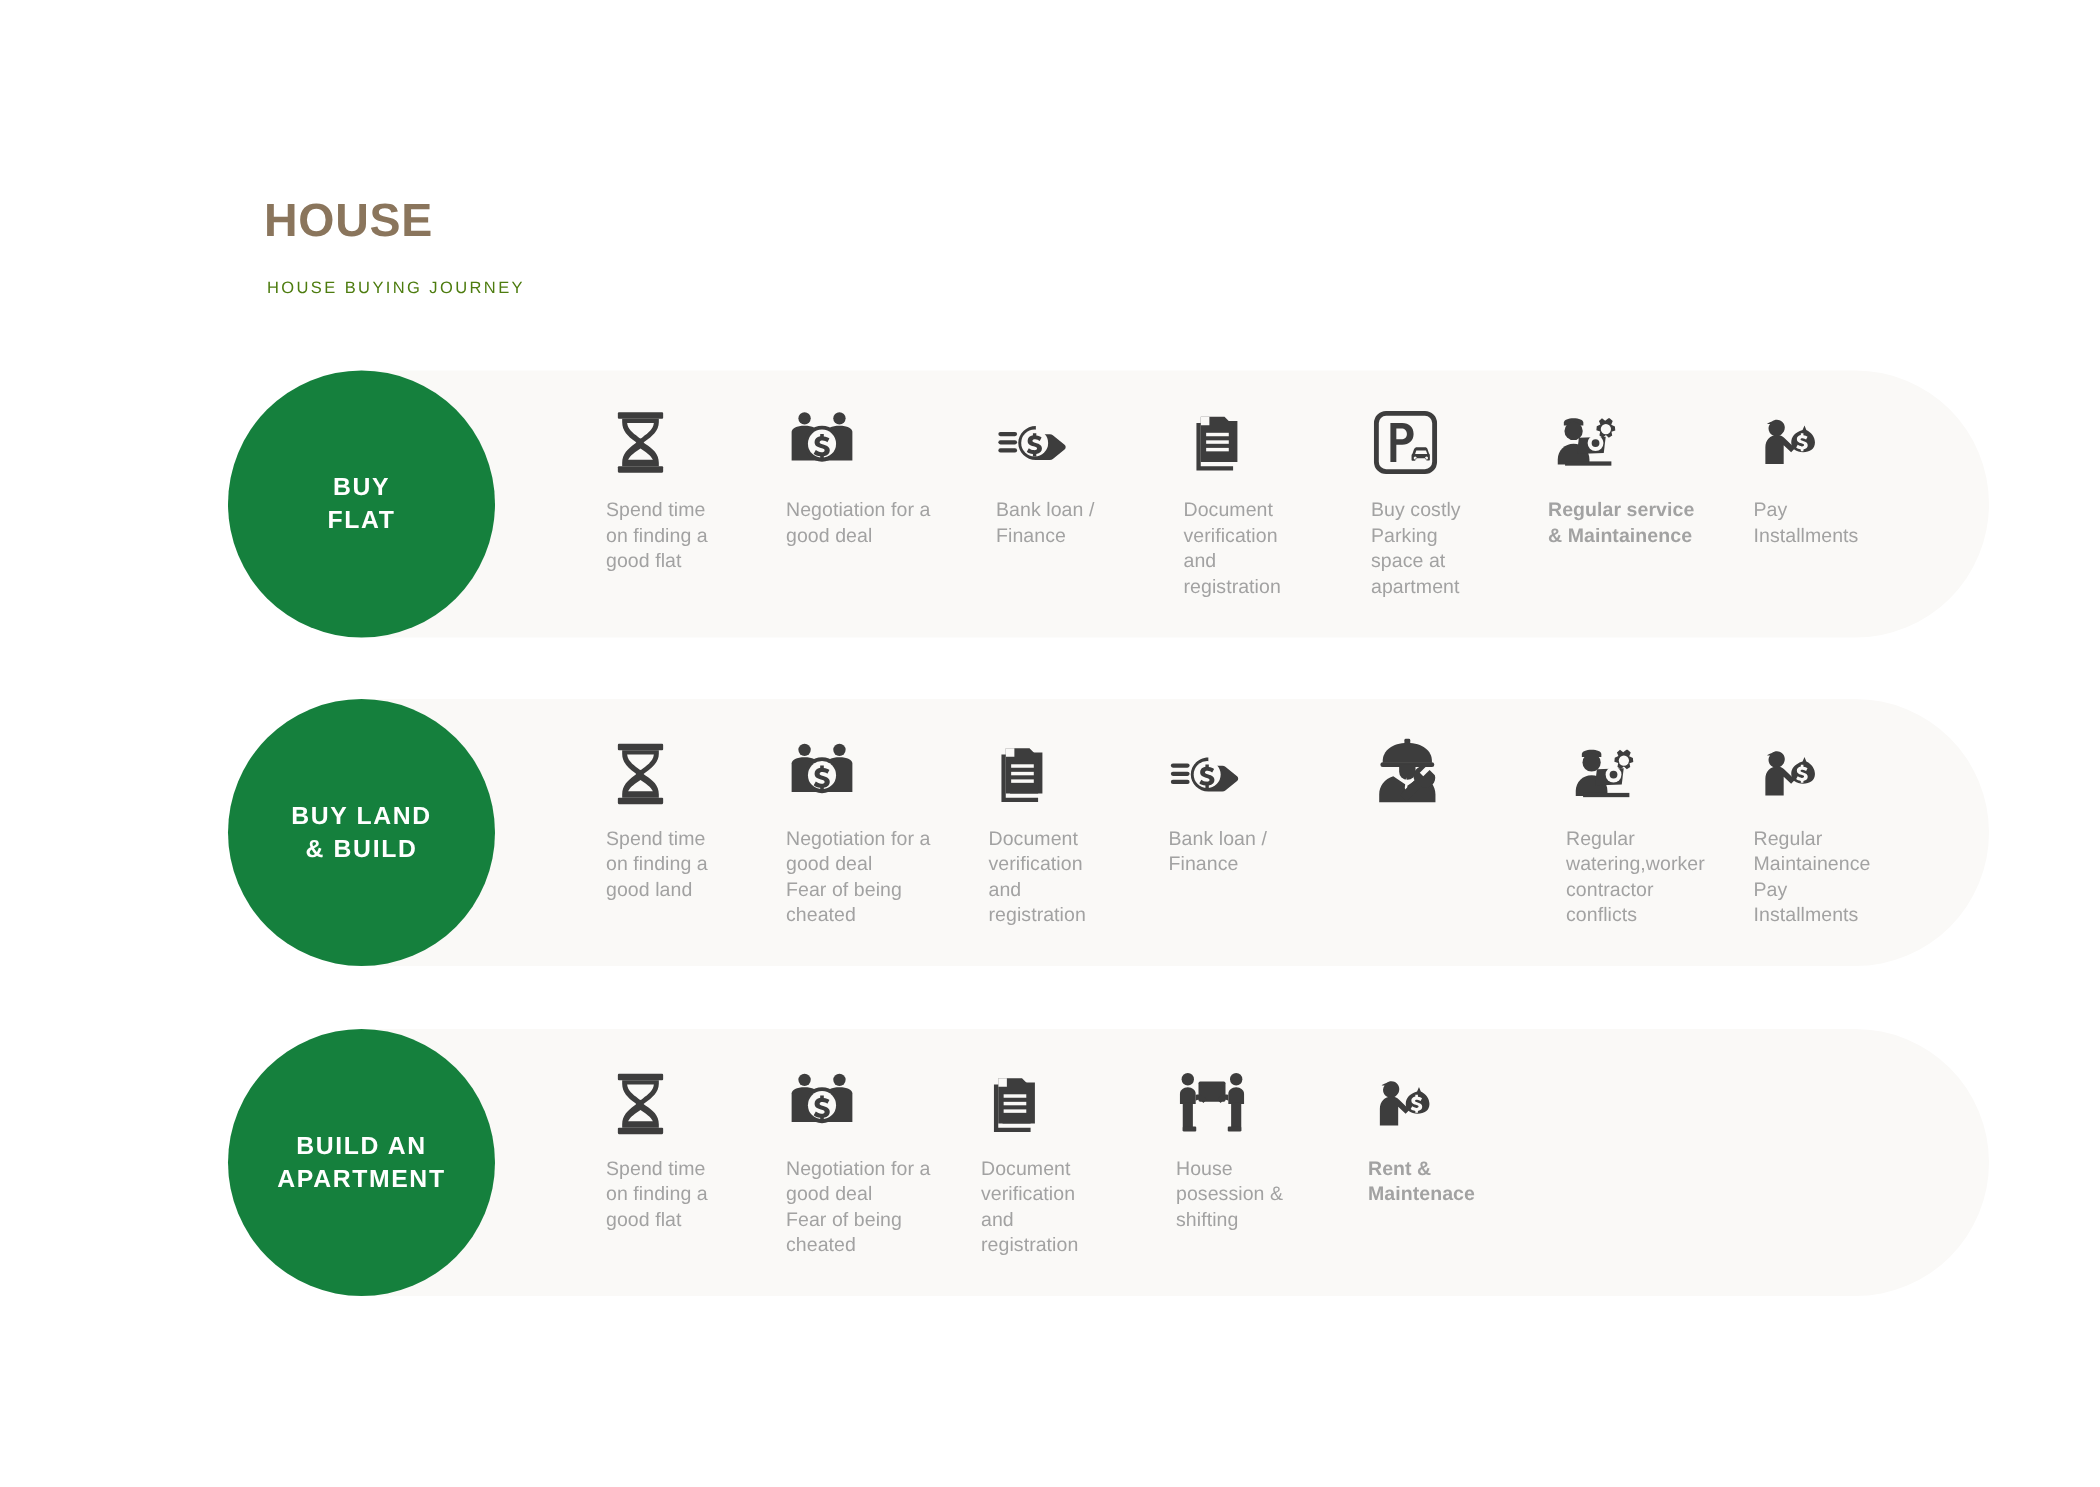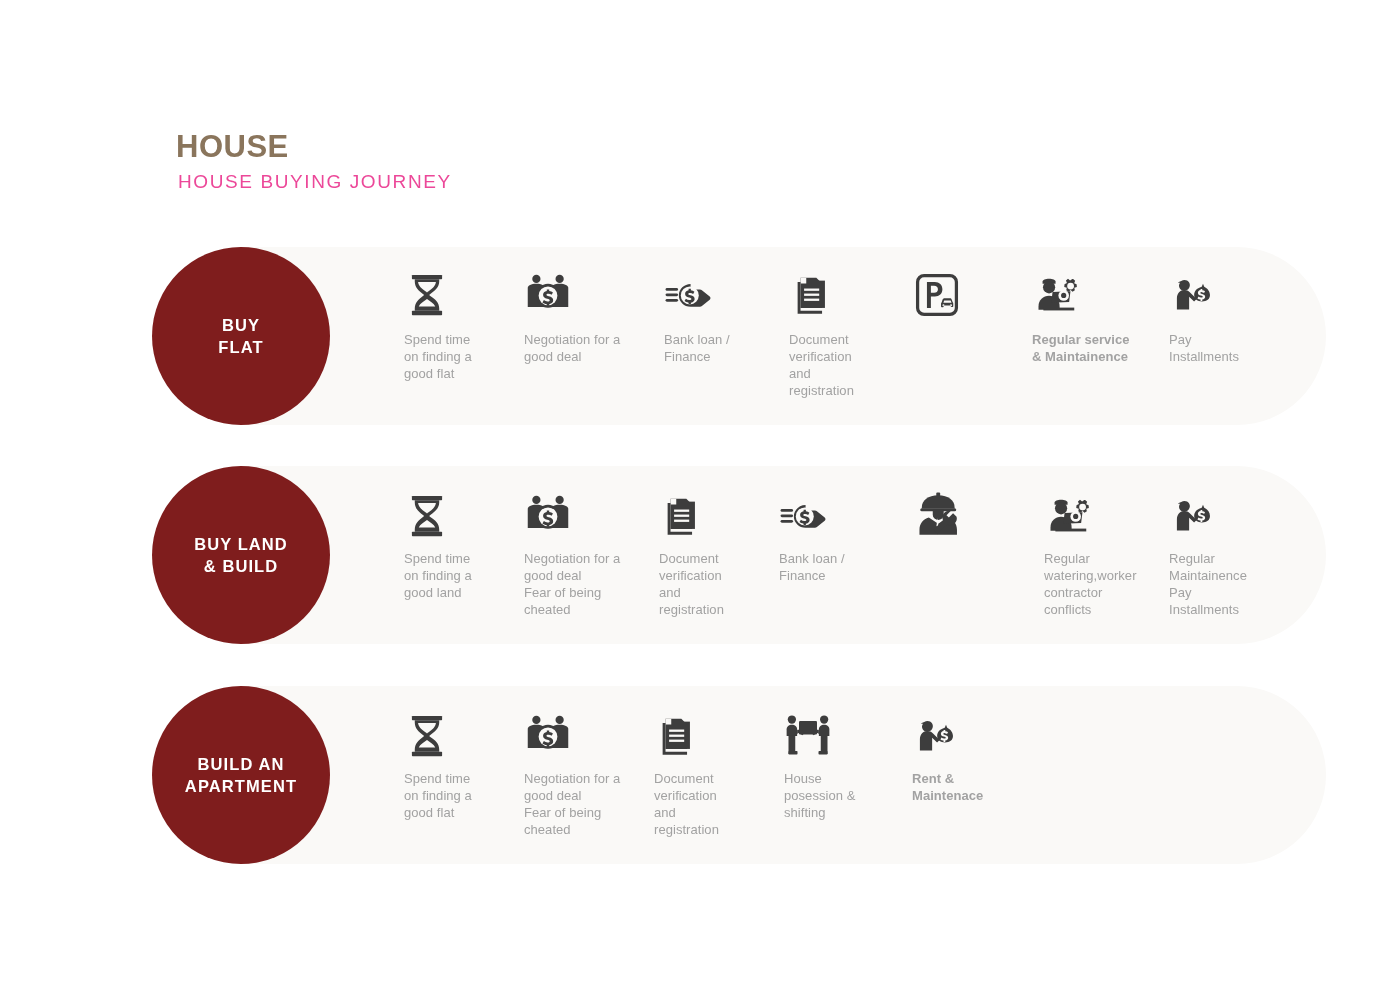--- a/index.html
+++ b/index.html
@@ -24,25 +24,25 @@
   }
   .title {
     font-size: 31px;
     font-weight: bold;
     color: #8a755c;
     letter-spacing: 0.5px;
     line-height: 34px;
     margin: 0;
   }
   .subtitle {
-    font-size: 19px;
-    color: #ec4899;
+    font-size: 11px;
+    color: #4d7c0f;
     letter-spacing: 1.6px;
     line-height: 20px;
-    margin: 8px 0 0 2px;
+    margin: 18px 0 0 2px;
     font-weight: normal;
   }
 
   
   .rows {
     position: absolute;
     left: 0;
     top: 0;
     width: 1400px;
     height: 991px;
@@ -67,21 +67,21 @@
   .panel-w-2 { width: 1086px; }
   .panel-w-3 { width: 1086px; }
 
   .circle {
     position: absolute;
     left: 0;
     top: 0;
     width: 178px;
     height: 178px;
     border-radius: 50%;
-    background: #7f1d1d;
+    background: #15803d;
     display: flex;
     align-items: center;
     justify-content: center;
     z-index: 2;
   }
   .circle-label {
     color: #ffffff;
     font-size: 16.5px;
     font-weight: bold;
     letter-spacing: 1.1px;
@@ -201,20 +201,24 @@
 registration</div>
         </div>
         <div class="step" style="left: 510px; width: 110px;">
           <div class="step-icon">
             <svg viewBox="0 0 64 64" width="46" height="46" xmlns="http://www.w3.org/2000/svg">
     <rect x="5" y="5" width="54" height="54" rx="9" ry="9" fill="none" stroke="#3d3d3d" stroke-width="4.5"></rect>
     <path d="M18 14h11c6.3 0 10.5 4 10.5 10s-4.2 10-10.5 10h-5.5v16H18V14zm5.5 5v10H28c3.2 0 5.3-1.9 5.3-5s-2.1-5-5.3-5h-4.5z"></path>
     <path d="M41.5 36.5h8.5c1.3 0 2 .5 2.4 1.6l1.4 4c.5.3.8.9.8 1.6v4c0 .6-.4 1-1 1h-1.5c-.6 0-1-.4-1-1v-1.2h-9.8V48c0 .6-.4 1-1 1H38.6c-.6 0-1-.4-1-1v-4c0-.7.3-1.3.8-1.6l1.4-4c.4-1.1 1.1-1.6 1.7-1.6zm.5 3l-1.1 3.2h11.3L51 39.5h-9zm-1 5.4a1.4 1.4 0 100 2.8 1.4 1.4 0 000-2.8zm10.5 0a1.4 1.4 0 100 2.8 1.4 1.4 0 000-2.8z"></path>
   </svg>
           </div>
+          <div class="step-label">Buy costly
+Parking
+space at
+apartment</div>
         </div>
         <div class="step" style="left: 628px; width: 122px; font-weight: bold;">
           <div class="step-icon">
             <svg viewBox="0 0 64 64" width="52" height="52" xmlns="http://www.w3.org/2000/svg">
     <path d="M13 15.5c0-2 3.6-3.5 8-3.5s8 1.5 8 3.5V18H13v-2.5z"></path>
     <circle cx="21" cy="22.5" r="7.5"></circle>
     <path d="M8 46c0-7.5 5.8-13 13-13s13 5.5 13 13v4H8v-4z"></path>
     <path d="M50.6 12.2l2.5 2.2-1.2 3 3 1.4.3 3.3-3.1 1 .6 3.2-2.8 1.8-2.4-2.2-2.5 2.1-2.8-1.8.6-3.2-3.1-1 .3-3.3 3-1.4-1.2-3 2.5-2.2 2.6 2 2.7-1.9z"></path>
     <circle cx="47.5" cy="21" r="4.2" fill="#faf9f7"></circle>
     <path d="M26 27l22 1.5-3 13-22-1.5z" transform="rotate(-6 37 34)"></path>

